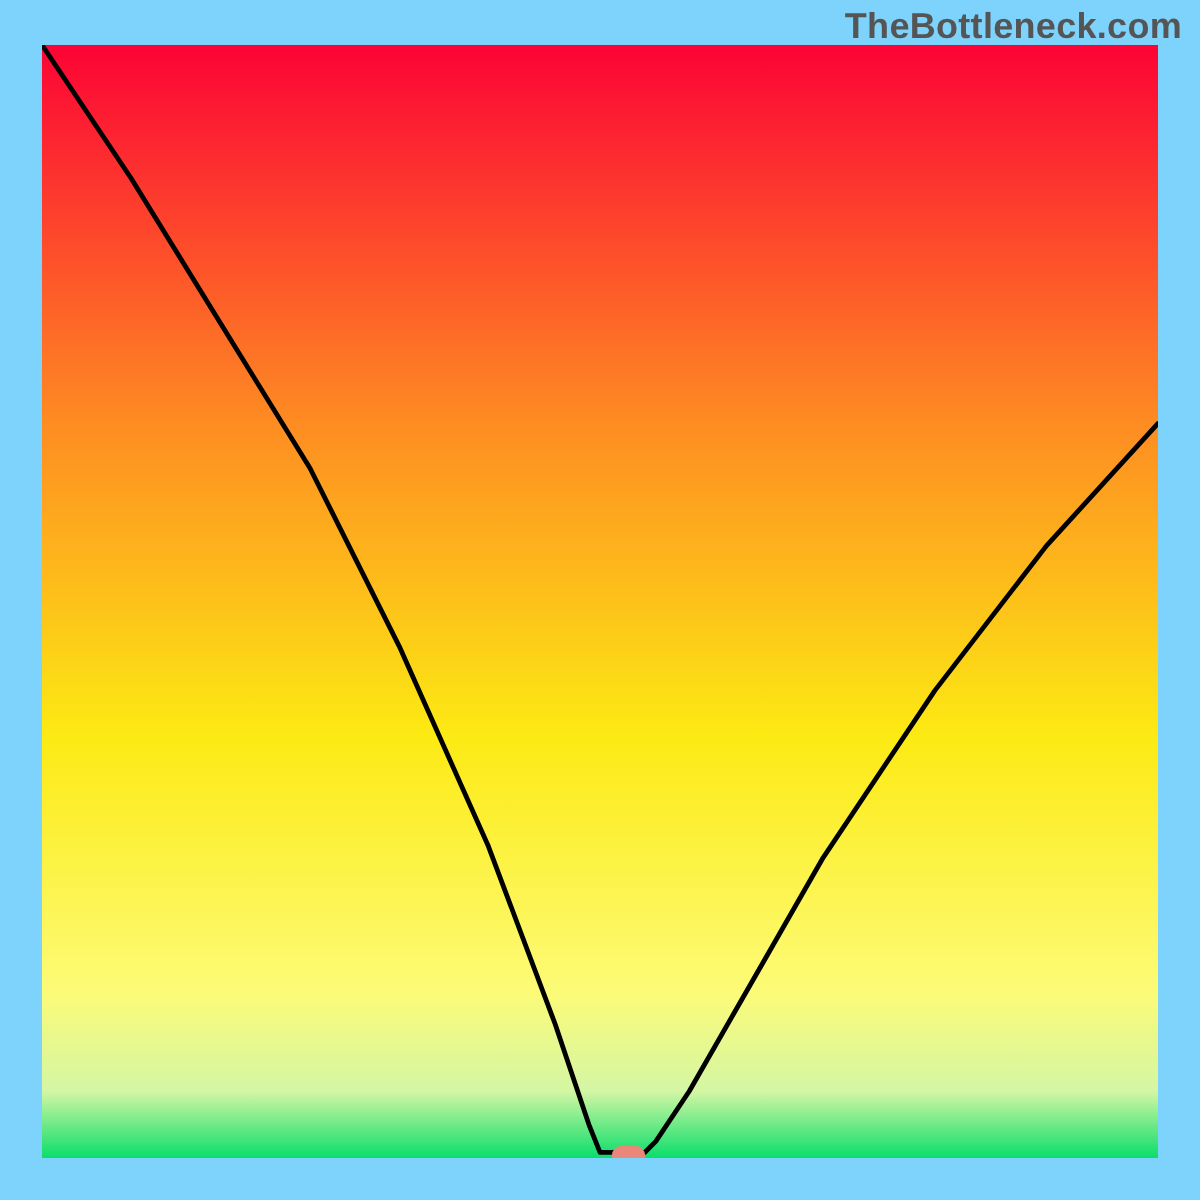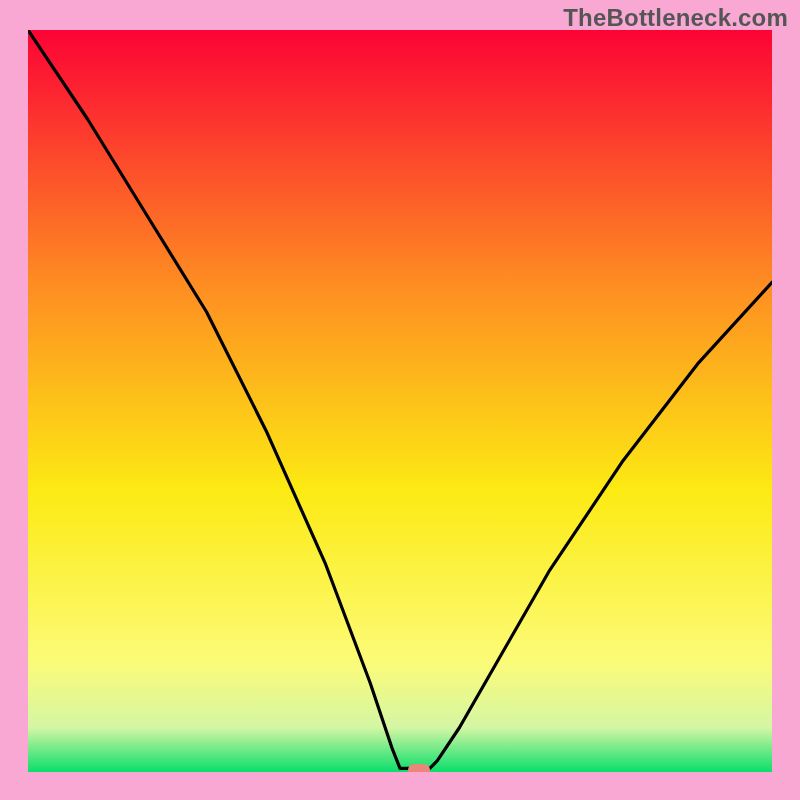--- a/index.html
+++ b/index.html
@@ -8,21 +8,21 @@
     width: 800px;
     height: 800px;
     background: #000;
     font-family: Arial, Helvetica, sans-serif;
     overflow: hidden;
   }
   .frame {
     position: relative;
     width: 800px;
     height: 800px;
-    background: #f9a8d4;
+    background: #7dd3fc;
   }
   .watermark {
     position: absolute;
     top: 4px;
     right: 12px;
     color: #555;
     font-size: 24px;
     font-weight: 600;
     letter-spacing: 0.2px;
     user-select: none;

